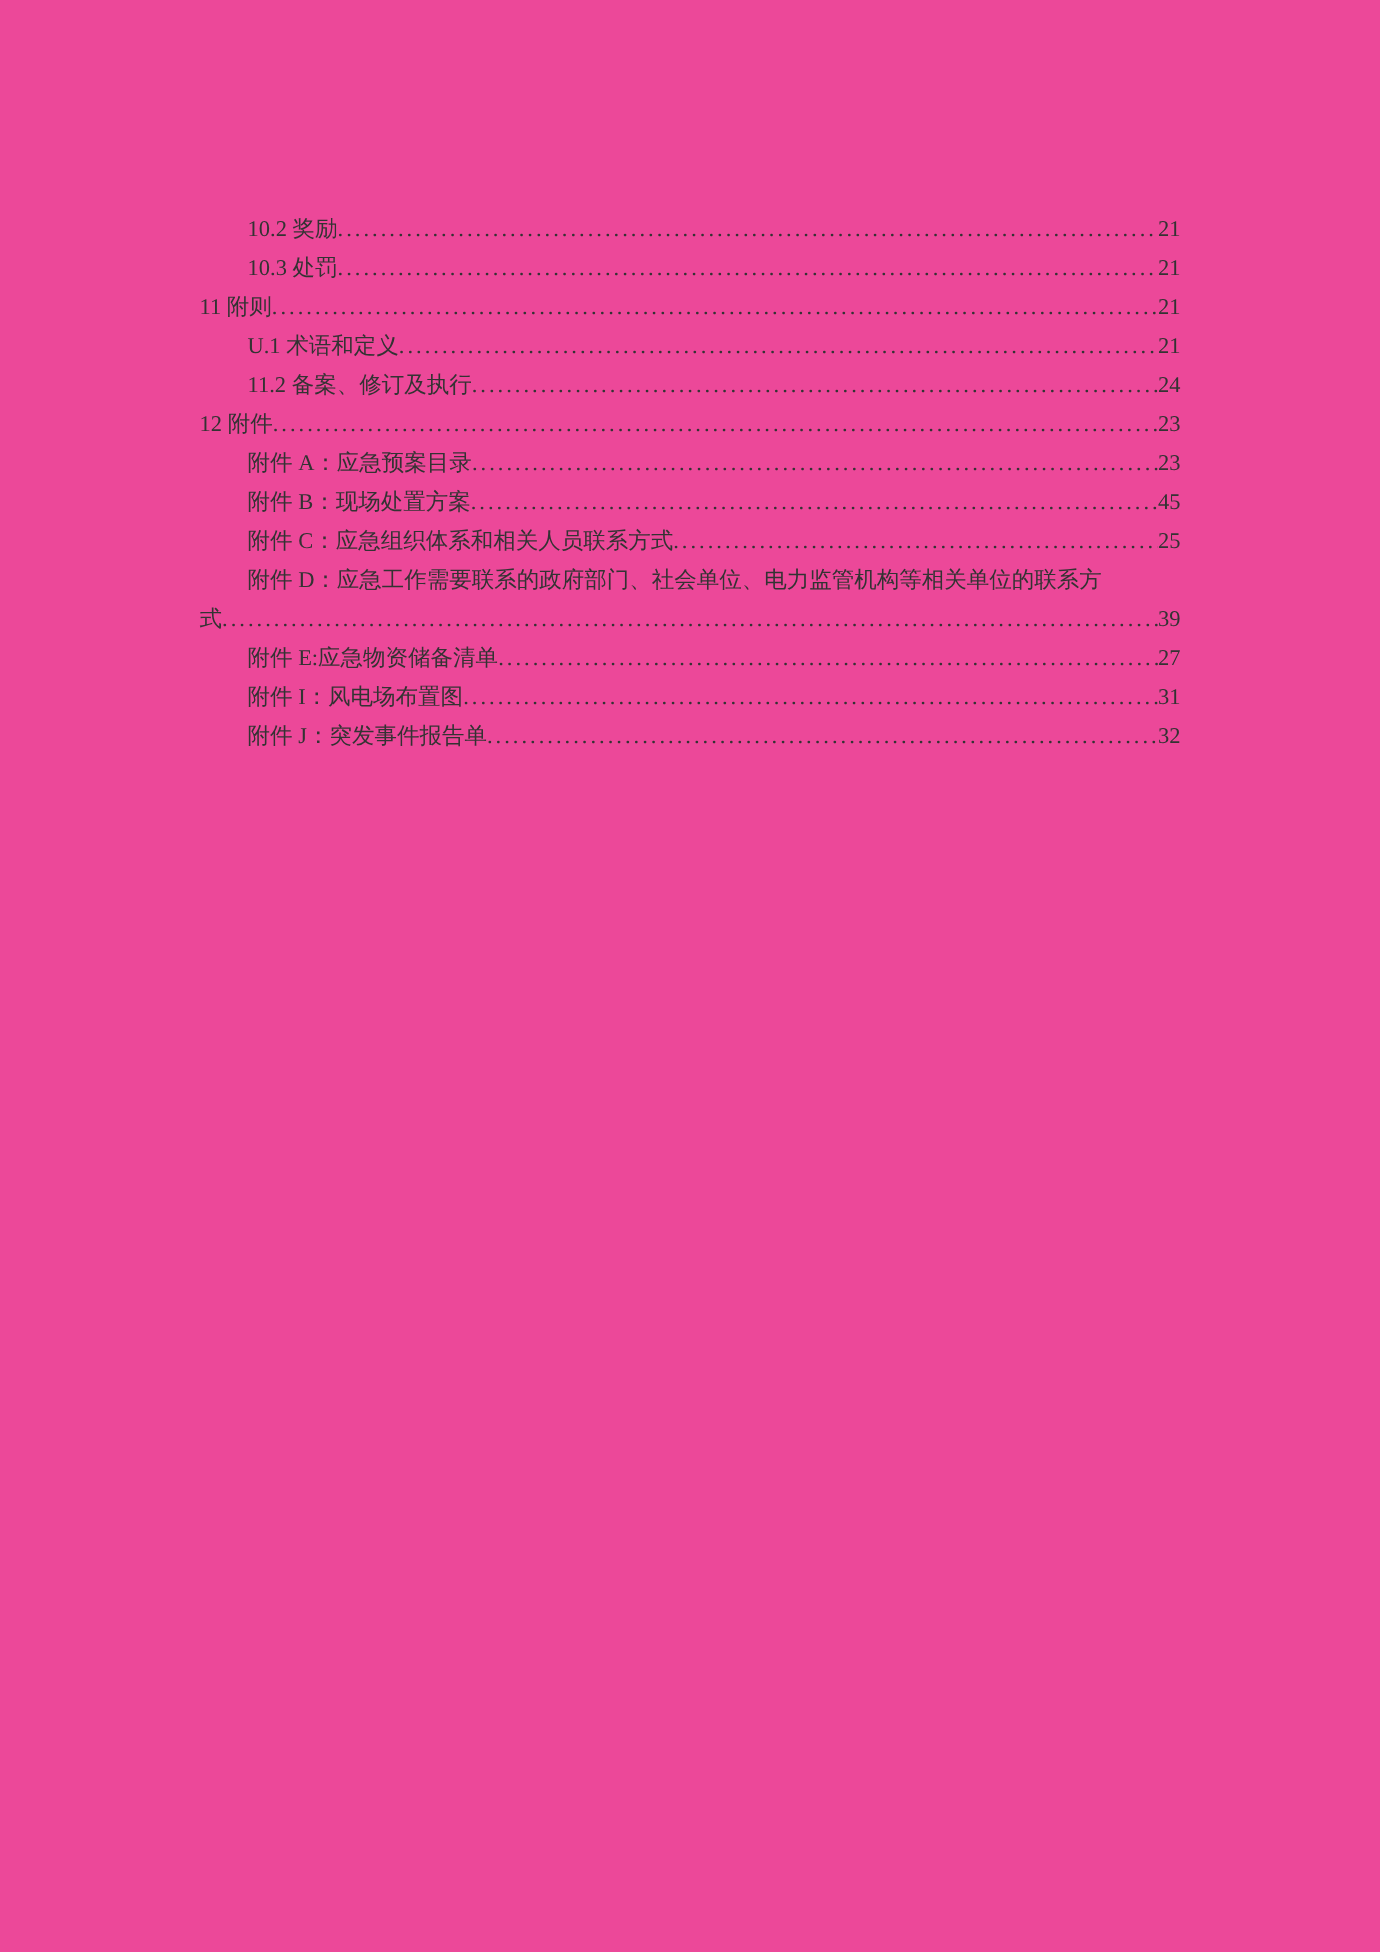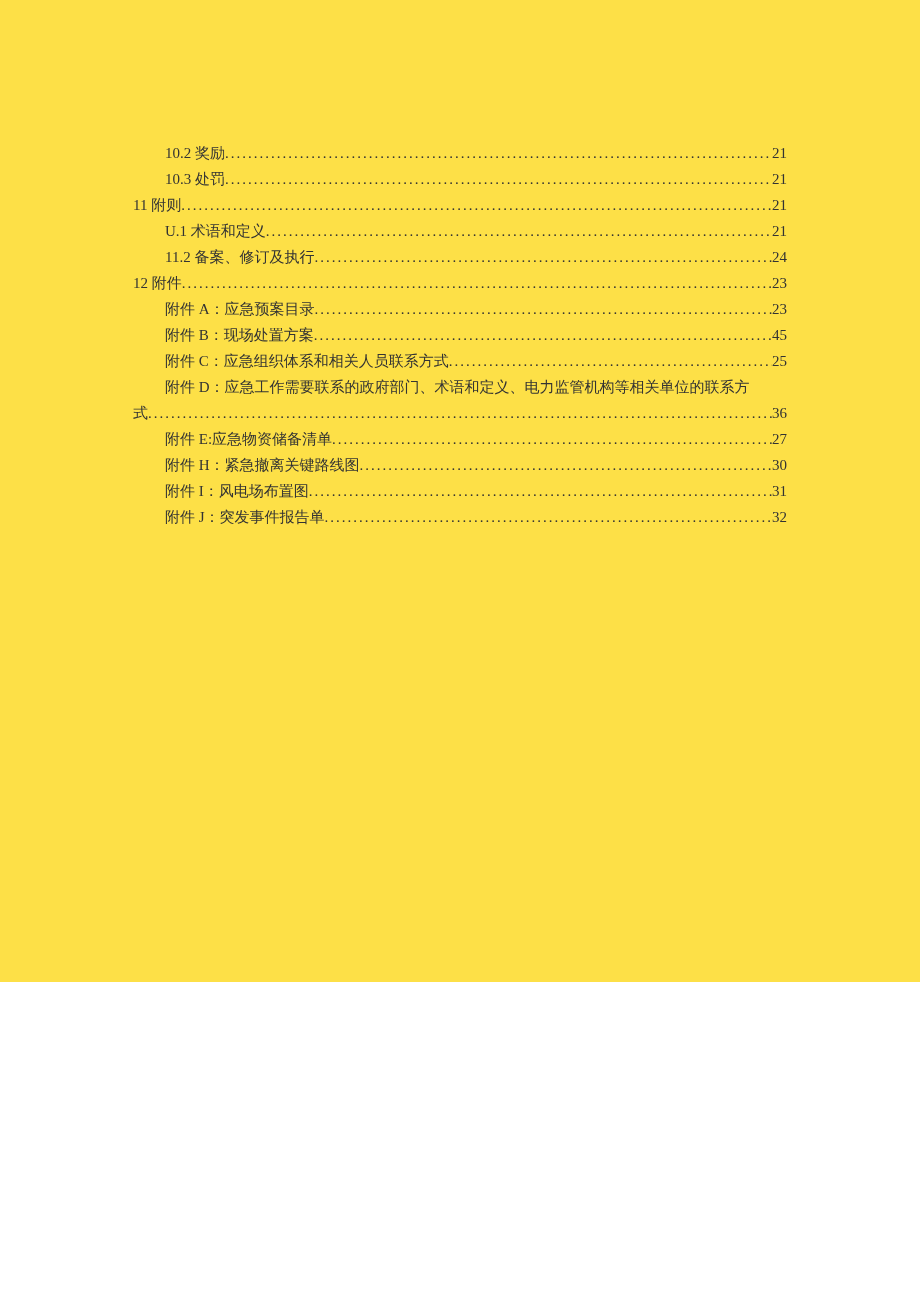--- a/index.html
+++ b/index.html
@@ -4,25 +4,25 @@
 <style>
   body {
     margin: 0;
     padding: 0;
     background: #fff;
     font-family: "SimSun", "宋体", serif;
     color: #333;
   }
   .page {
     width: 920px;
-    height: 982px;
+    height: 1301px;
     position: relative;
     box-sizing: border-box;
     padding: 140px 133px 0 133px;
-    background: #fde047;
+    background: #ec4899;
   }
   .toc-line {
     display: flex;
     align-items: baseline;
     font-size: 15px;
     line-height: 26px;
     white-space: nowrap;
     overflow: hidden;
   }
   .indent-0 { padding-left: 0; }
@@ -113,41 +113,36 @@
     <span class="pagenum">45</span>
   </div>
 
   <div class="toc-line indent-1">
     <span class="label">附件 C：应急组织体系和相关人员联系方式</span>
     <span class="dots"></span>
     <span class="pagenum">25</span>
   </div>
 
   <div class="wrap-line">
-    <span>附件 D：应急工作需要联系的政府部门、术语和定义、电力监管机构等相关单位的联系方</span>
+    <span>附件 D：应急工作需要联系的政府部门、社会单位、电力监管机构等相关单位的联系方</span>
   </div>
   <div class="wrap-continue">
     <span class="label">式 </span>
     <span class="dots"></span>
-    <span class="pagenum">36</span>
+    <span class="pagenum">39</span>
   </div>
 
   <div class="toc-line indent-1">
     <span class="label">附件 E:应急物资储备清单</span>
     <span class="dots"></span>
     <span class="pagenum">27</span>
   </div>
 
 
 
-  <div class="toc-line indent-1">
-    <span class="label">附件 H：紧急撤离关键路线图</span>
-    <span class="dots"></span>
-    <span class="pagenum">30</span>
-  </div>
 
   <div class="toc-line indent-1">
     <span class="label">附件 I：风电场布置图</span>
     <span class="dots"></span>
     <span class="pagenum">31</span>
   </div>
 
   <div class="toc-line indent-1">
     <span class="label">附件 J：突发事件报告单</span>
     <span class="dots"></span>

